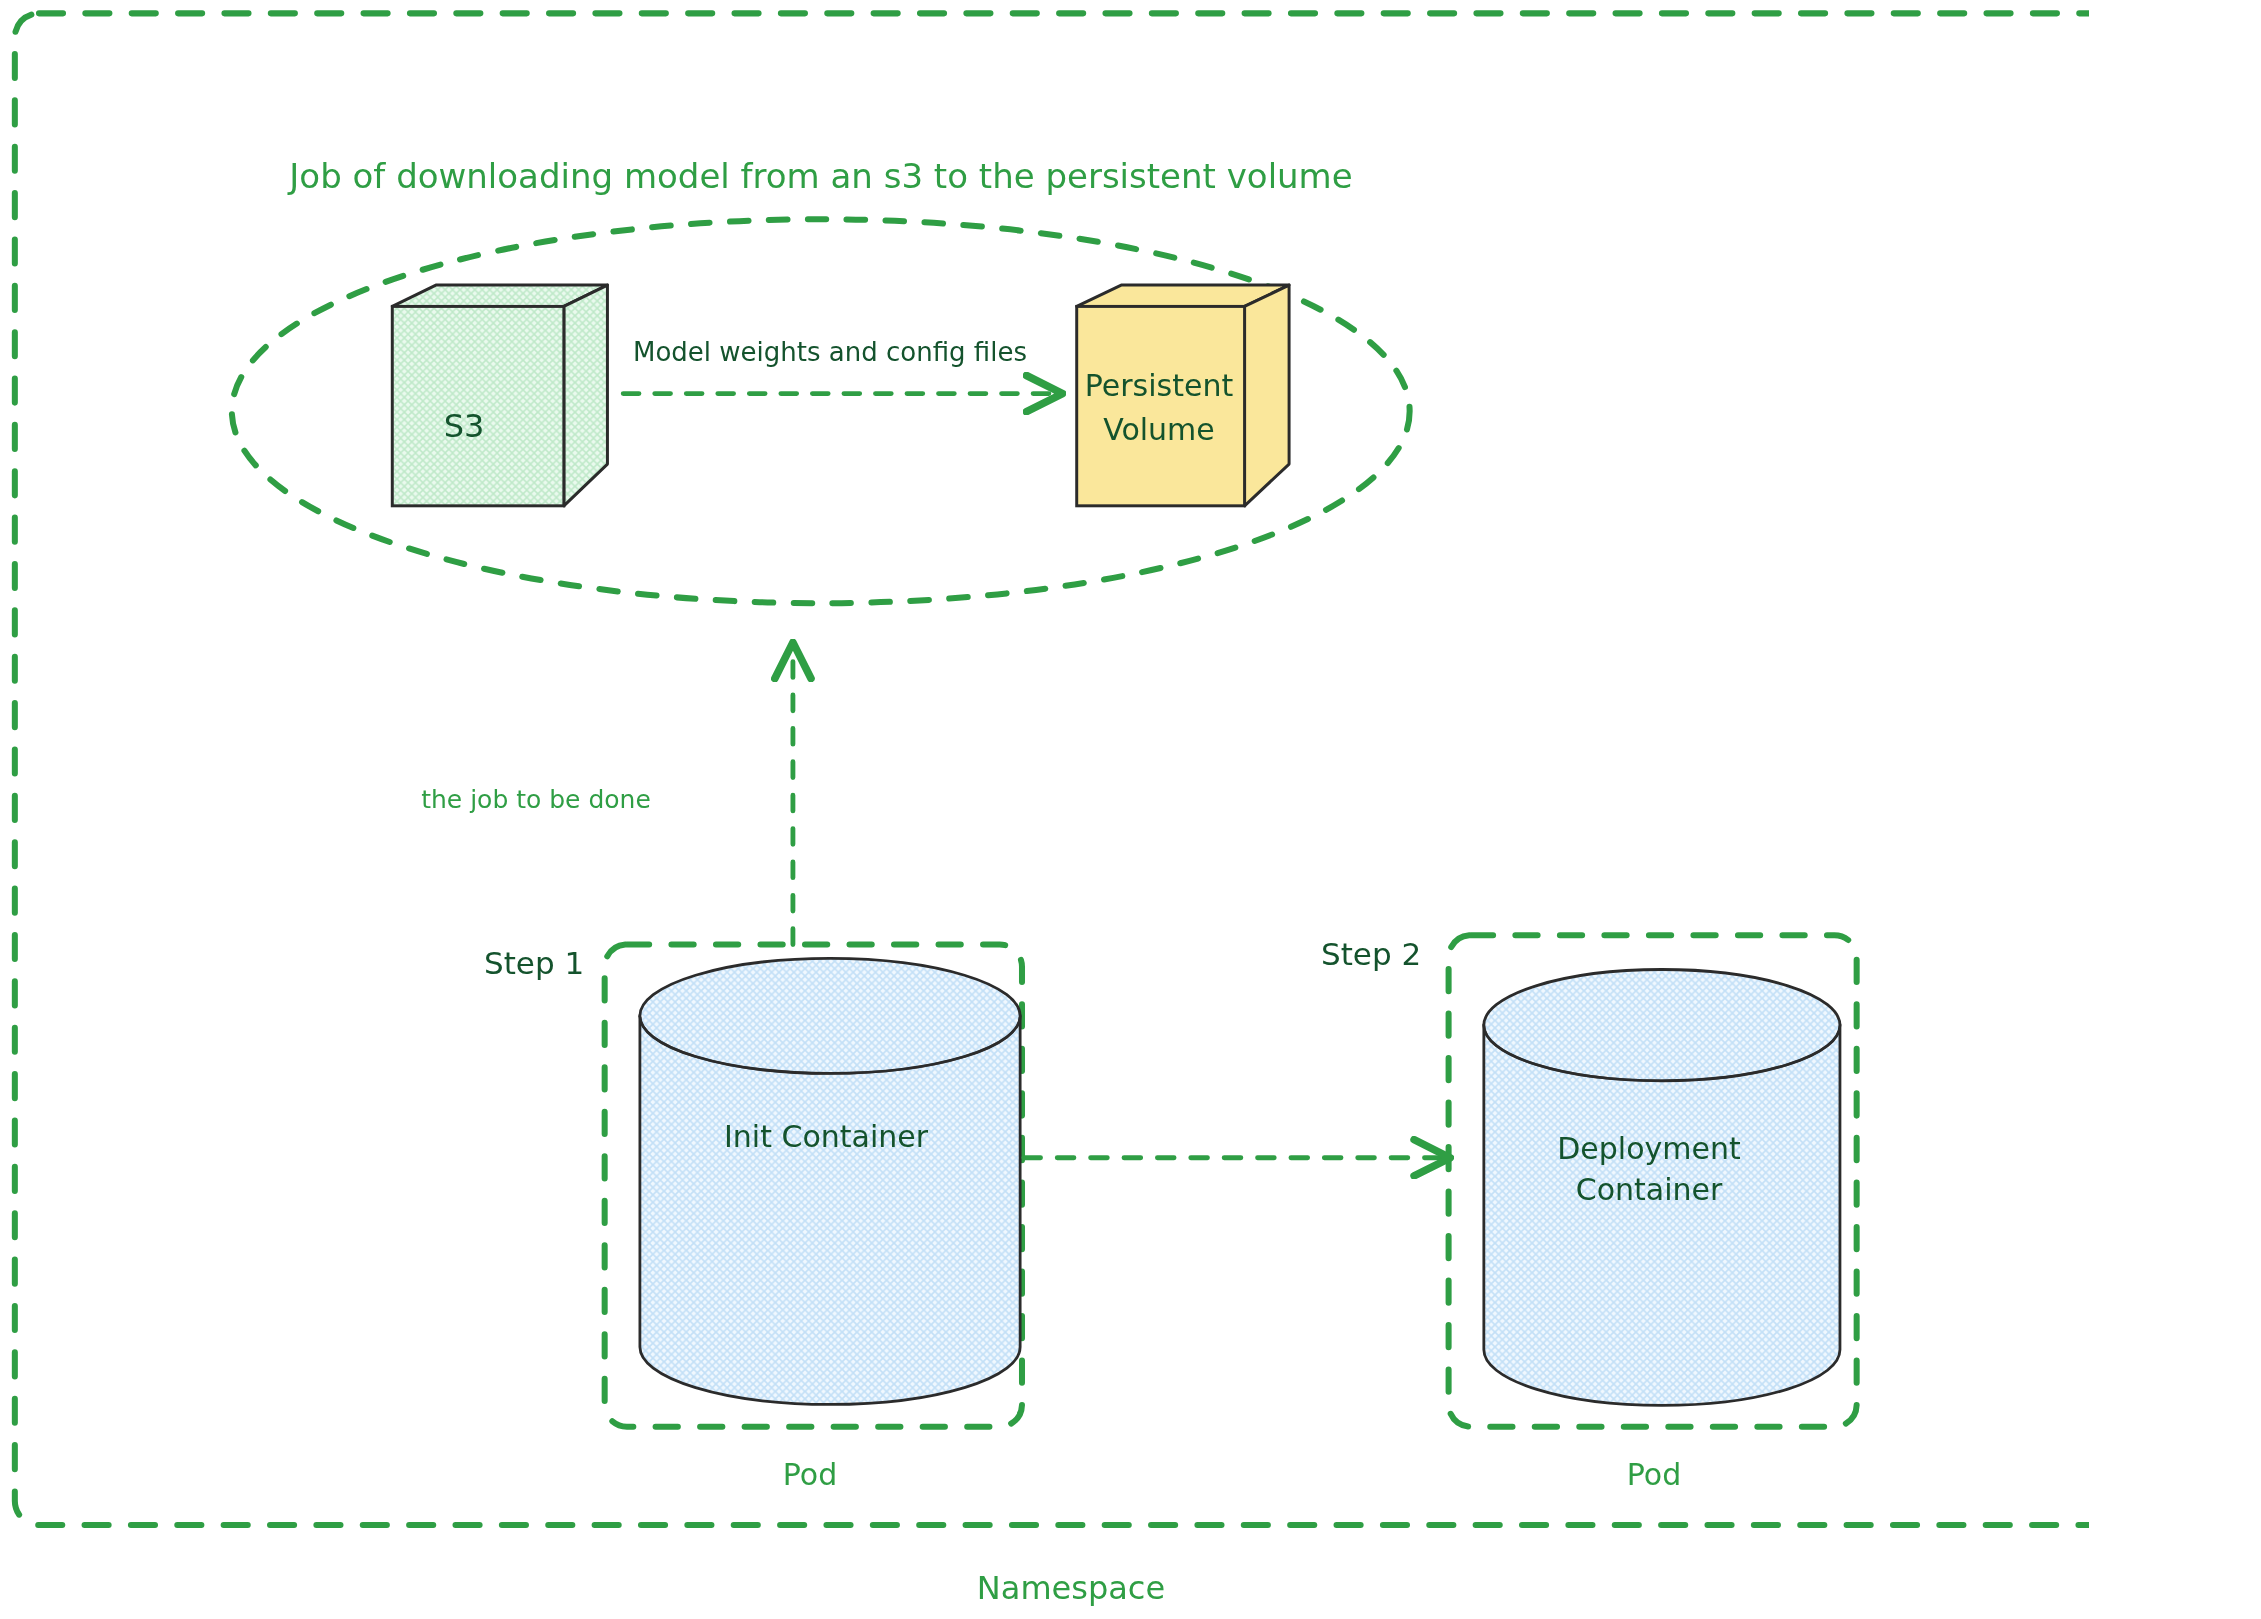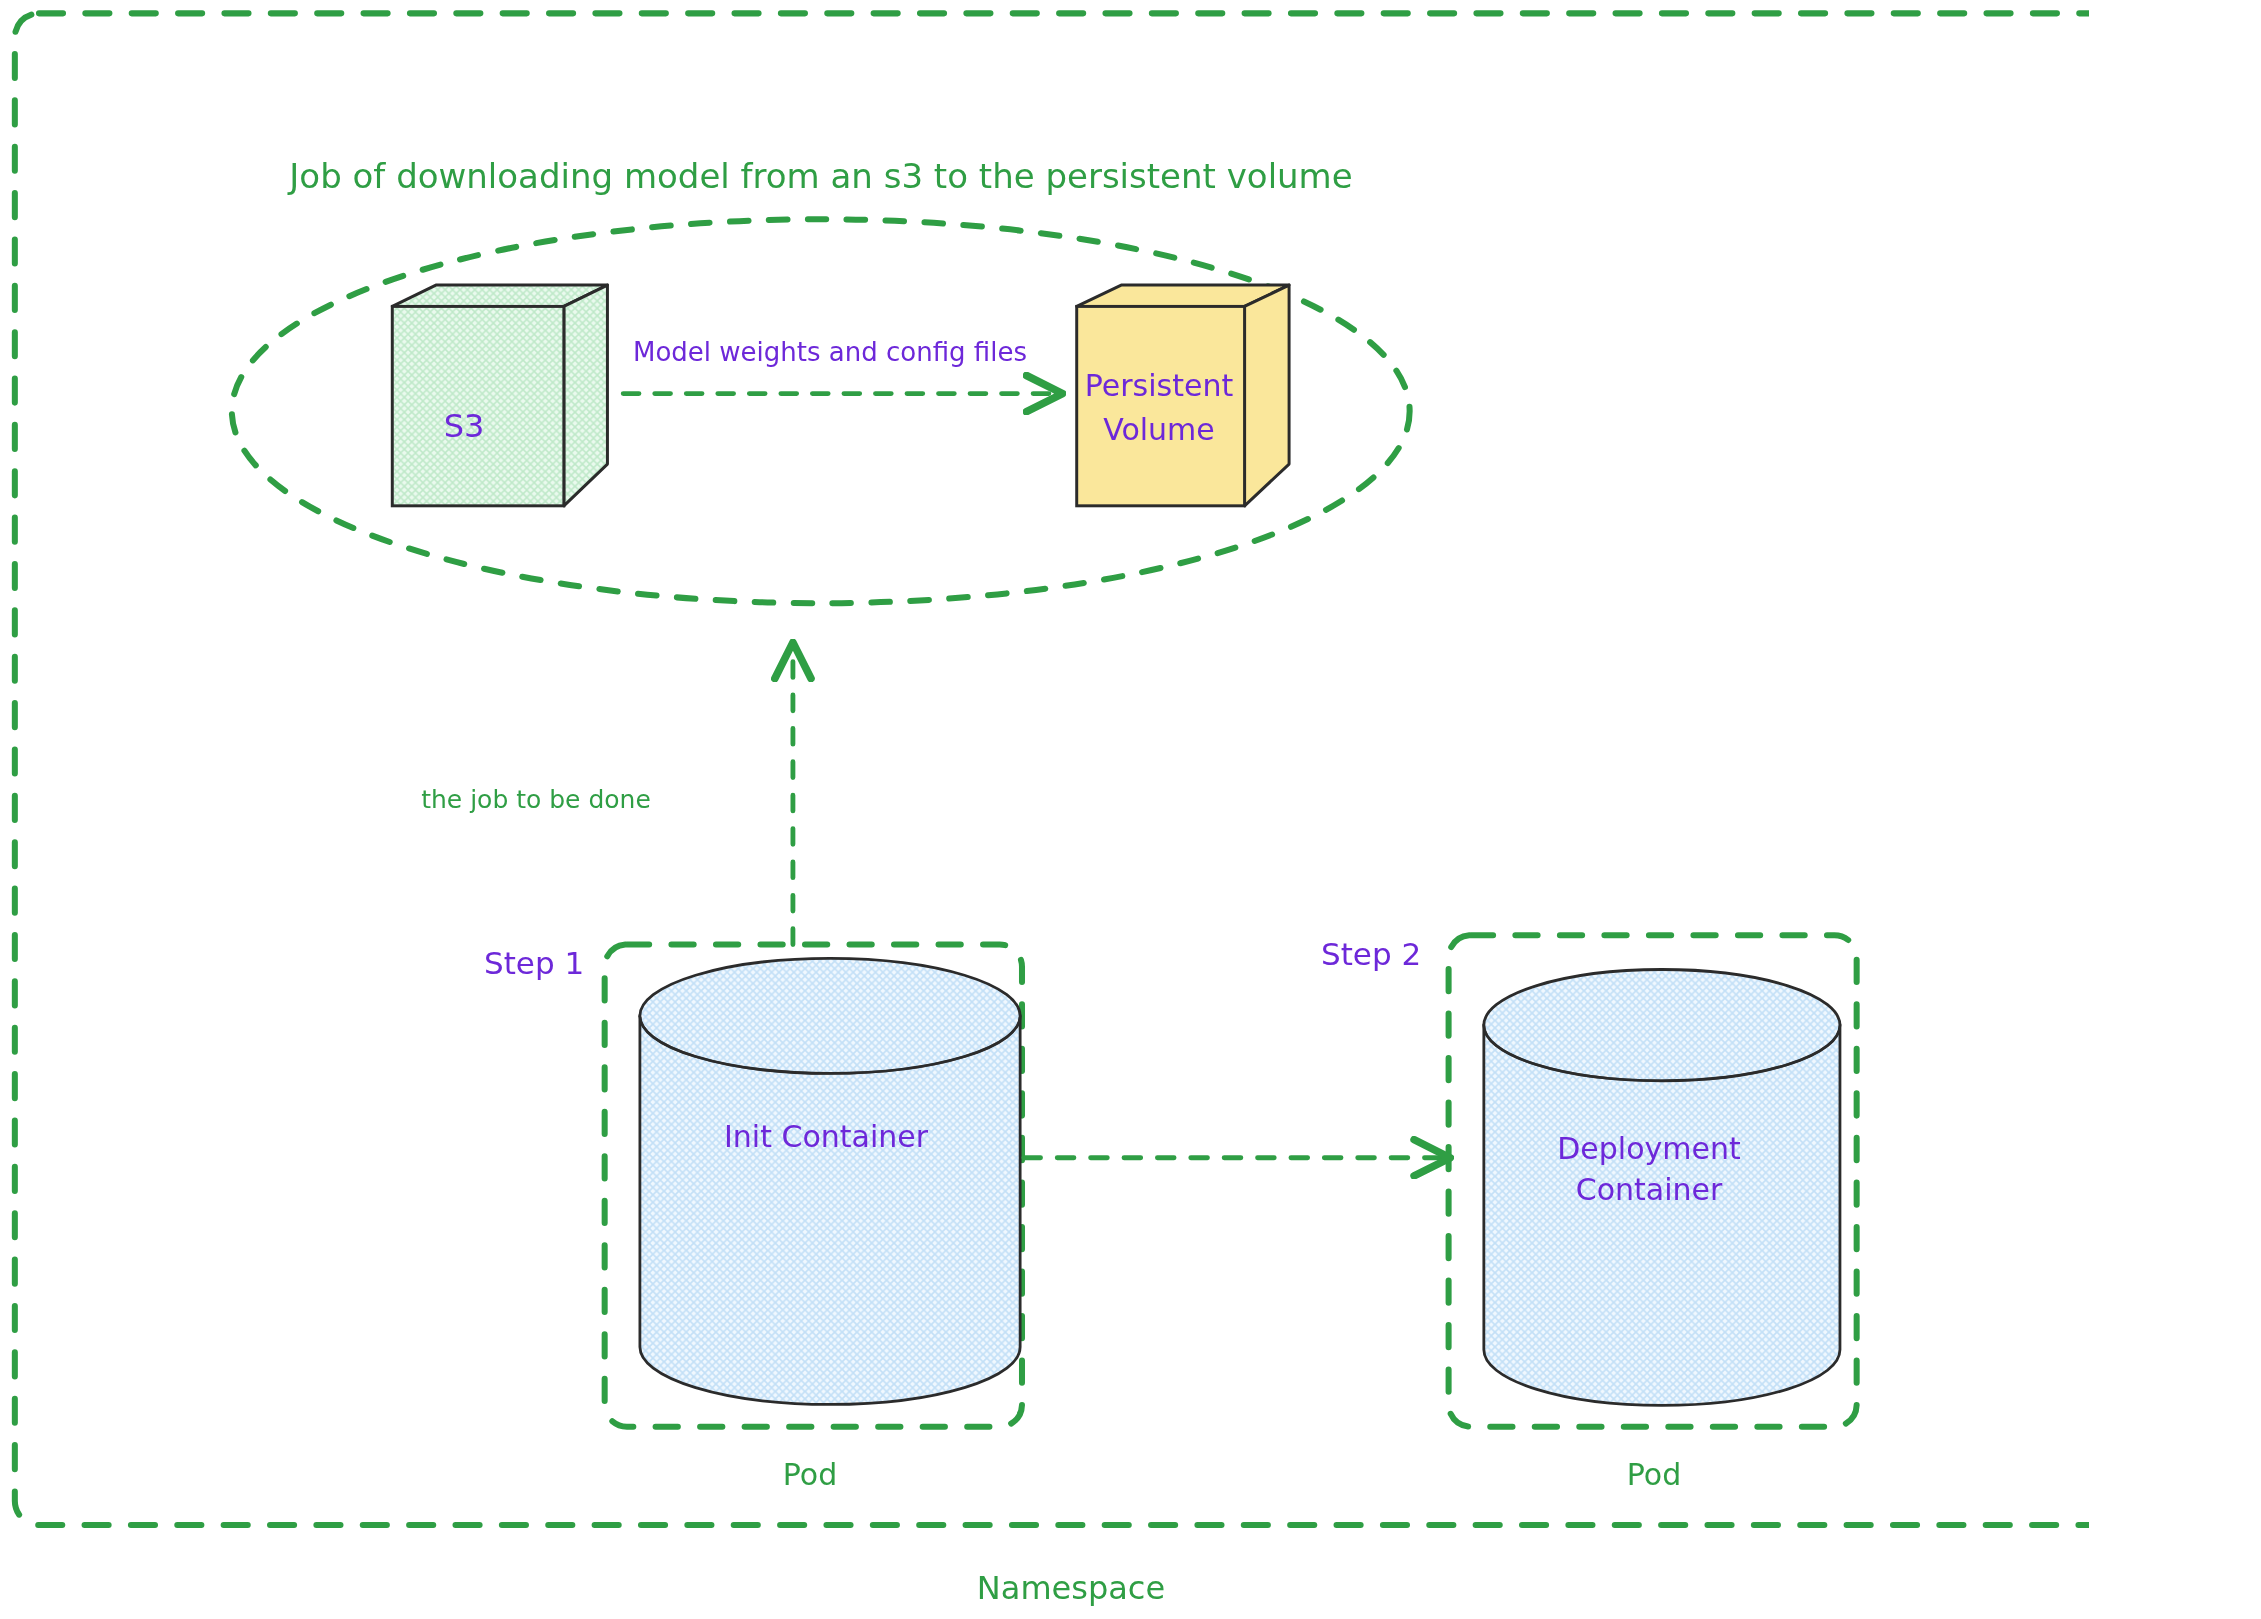--- a/index.html
+++ b/index.html
@@ -28,21 +28,21 @@
   }
   .lbl {
     position: absolute;
     white-space: pre;
     line-height: 1.25;
   }
   .lbl-green {
     color: #2f9e44;
   }
   .lbl-dark {
-    color: #6d28d9;
+    color: #14532d;
   }
   .center {
     text-align: center;
     transform: translateX(-50%);
   }
 </style>
 </head>
 <body>
 
 <div id="stage">

